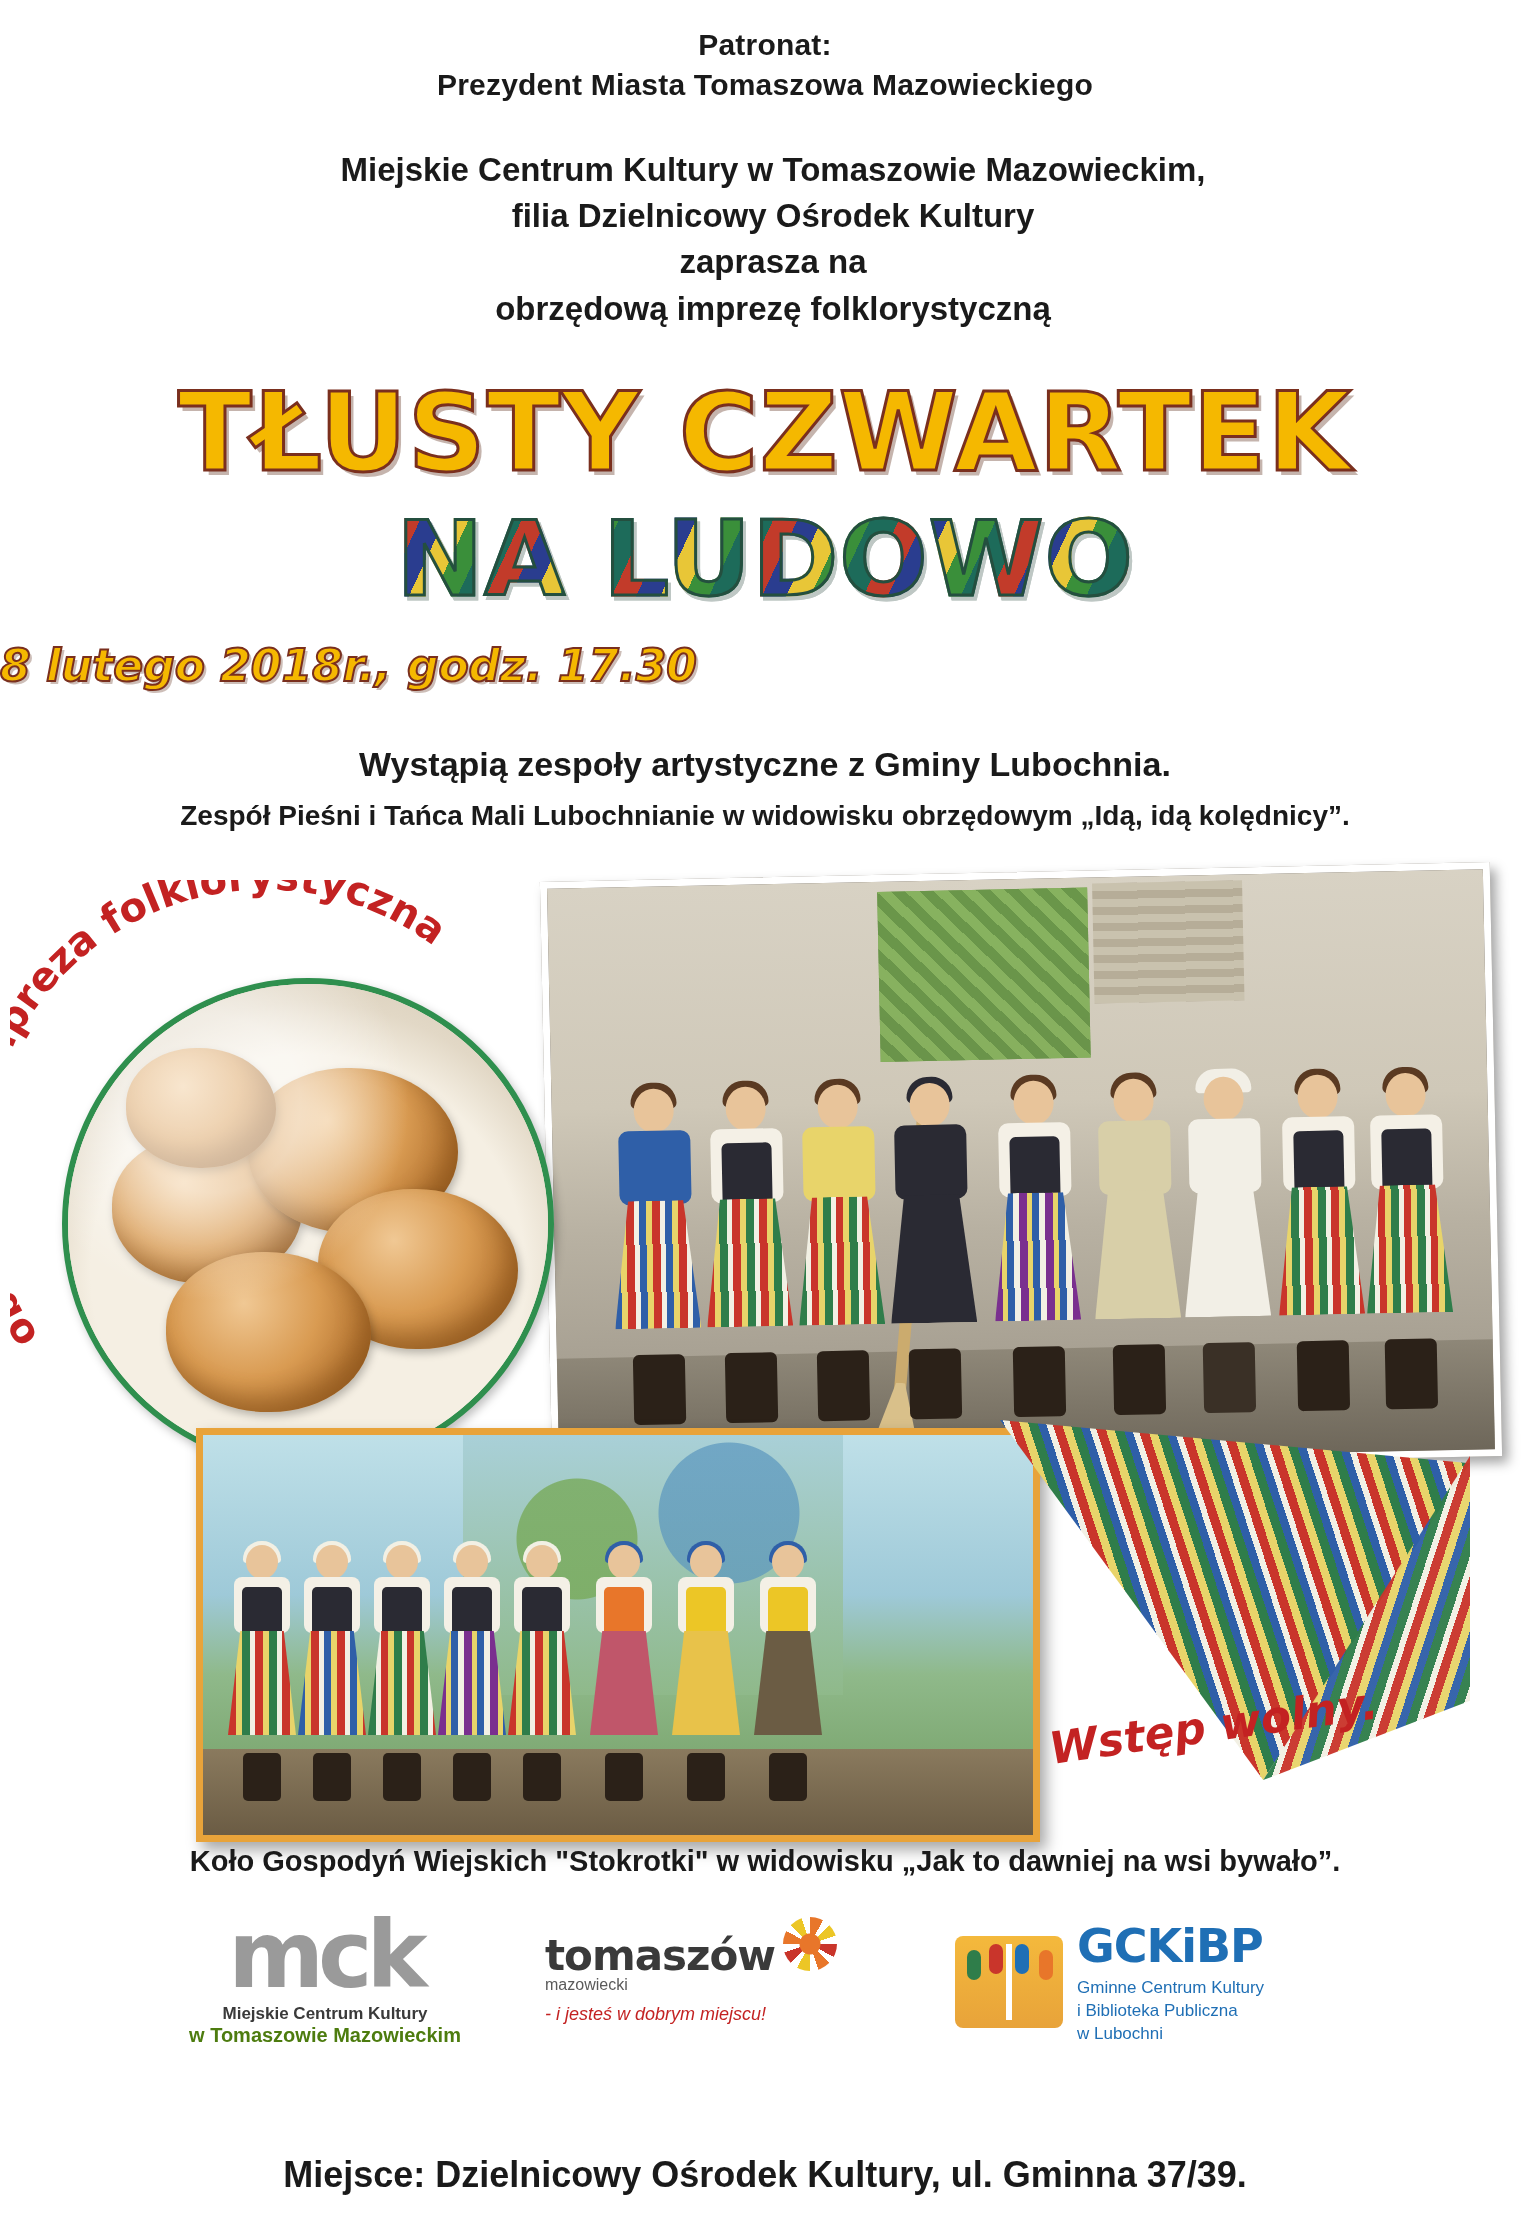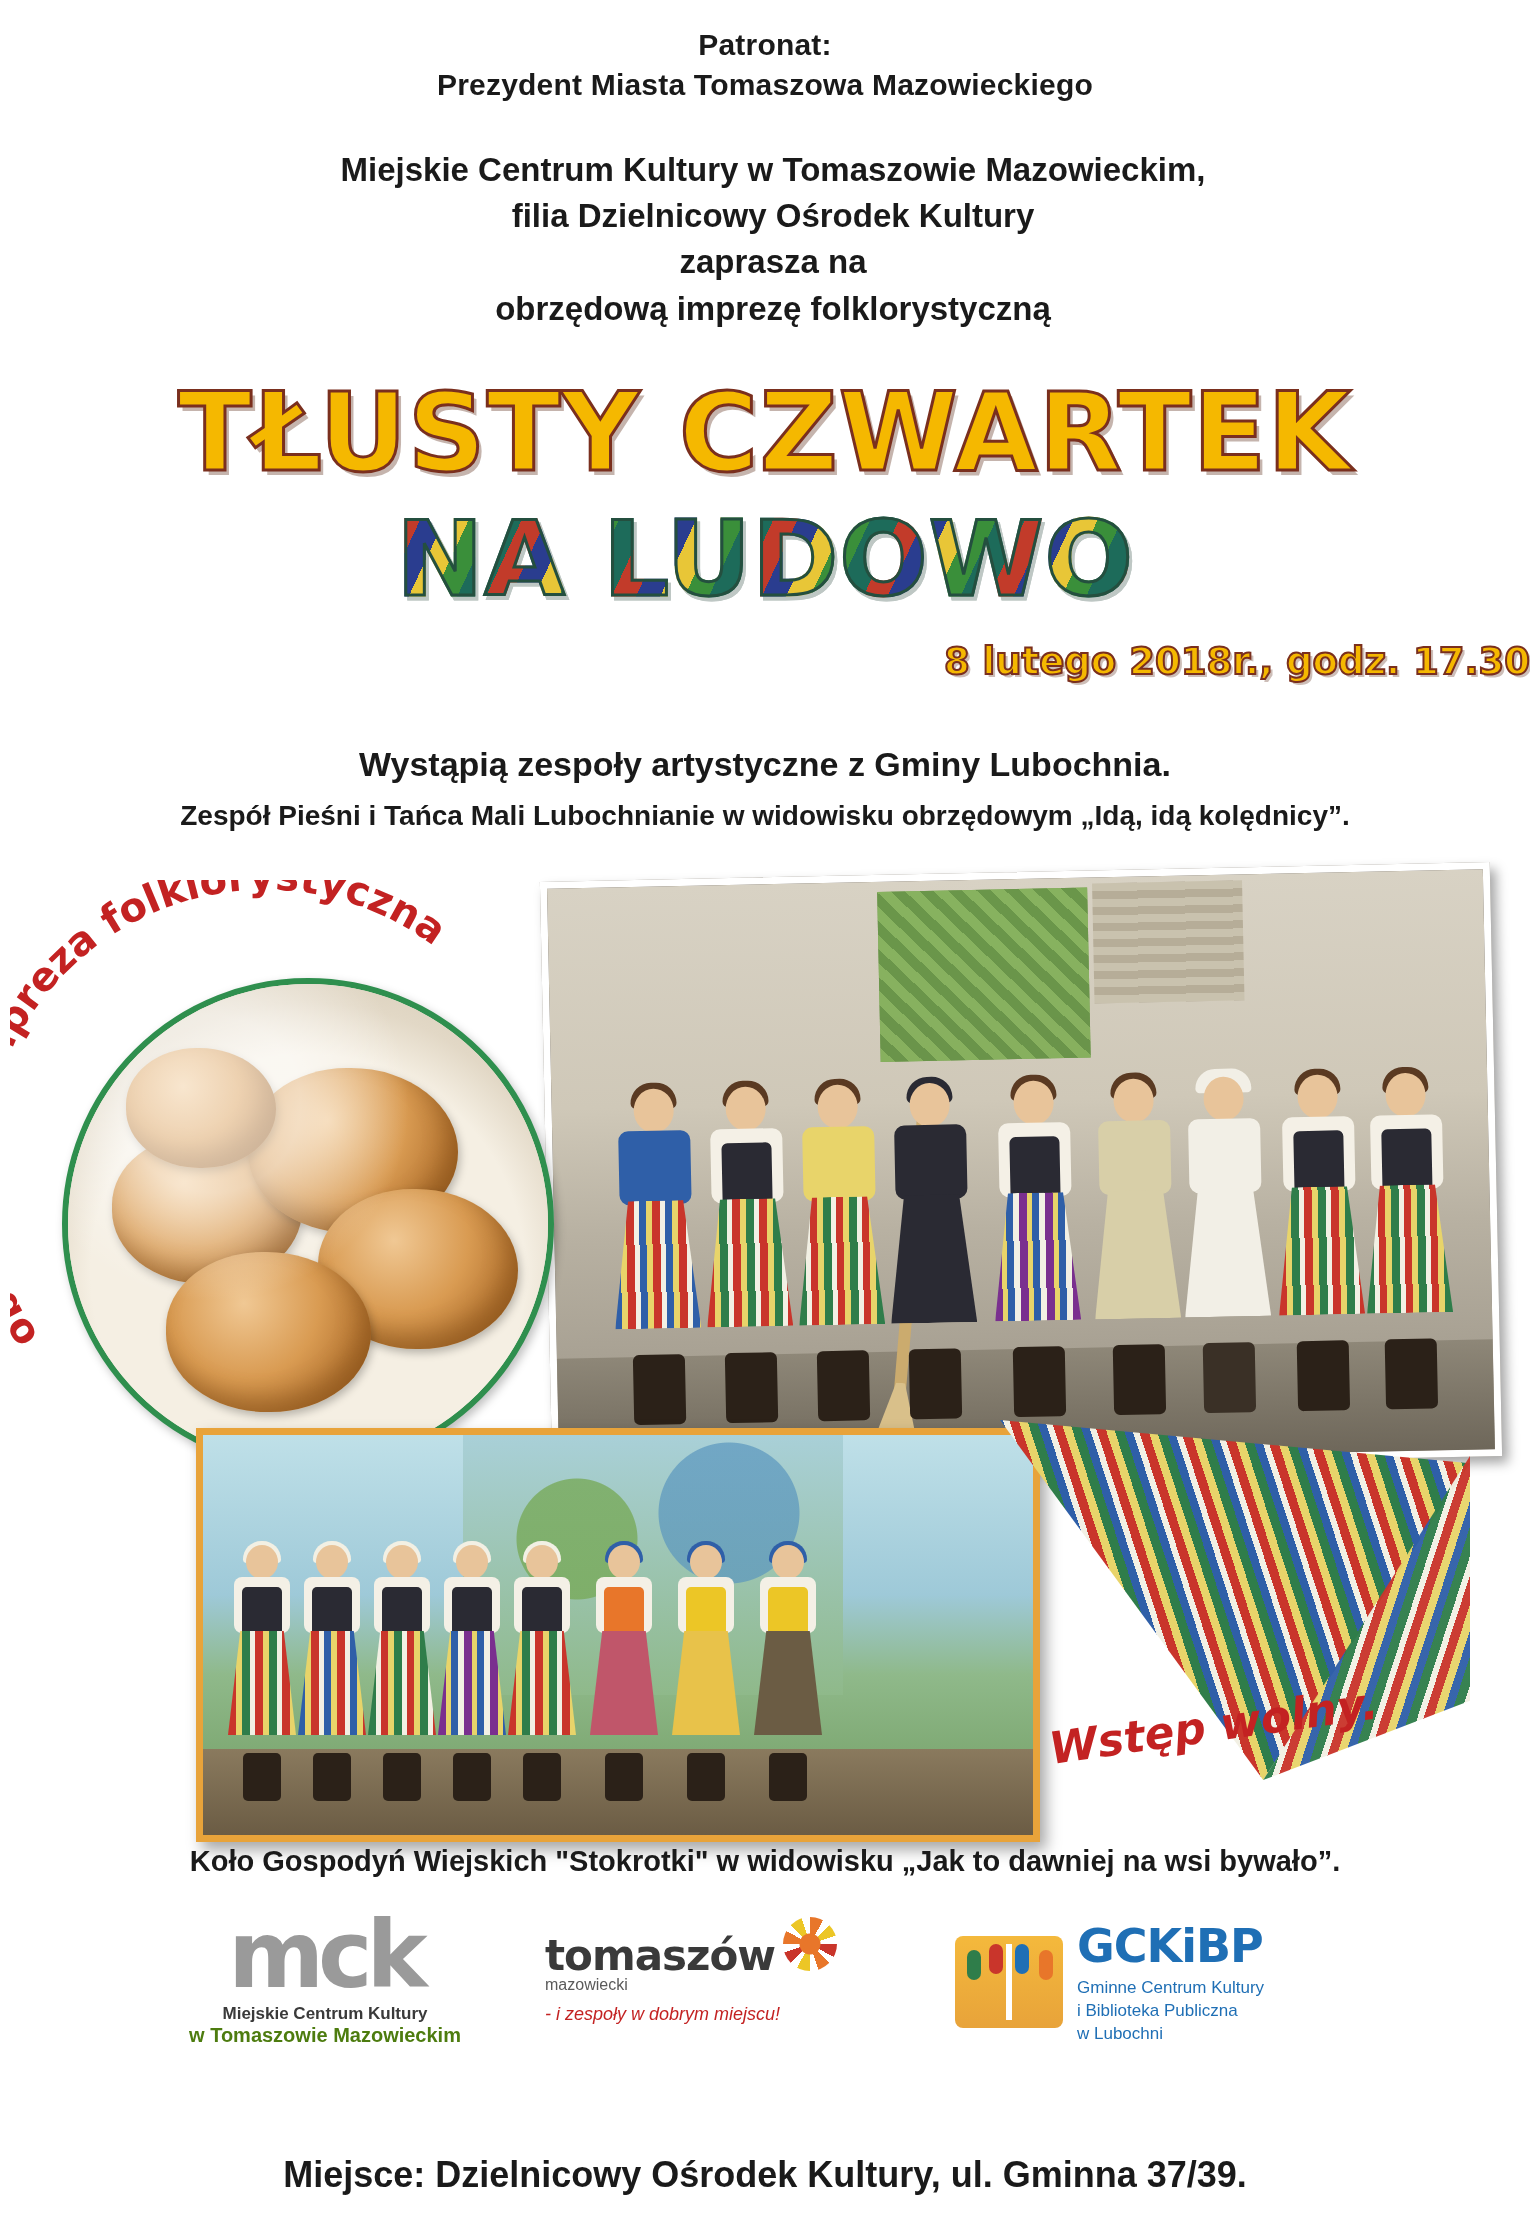--- a/index.html
+++ b/index.html
@@ -78,23 +78,24 @@
     -webkit-background-clip: text;
     background-clip: text;
     color: transparent;
     -webkit-text-stroke: 3px #244f3f;
     filter: drop-shadow(3px 4px 0 rgba(40,70,60,0.3));
   }
   .datebar {
     position: absolute;
     left: 0; right: 0;
     top: 640px;
-    text-align: right;
-    font-size: 37px;
+    text-align: left;
+    font-size: 44px;
     font-weight: 800;
+    font-style: italic;
     color: #F5B800;
     -webkit-text-stroke: 2px #7a2f1e;
     text-shadow: 3px 3px 0 rgba(90,40,20,0.3);
     font-family: "DejaVu Sans", sans-serif;
   }
 
   .perform {
     position: absolute;
     left: 0; right: 0;
     top: 745px;
@@ -637,21 +638,21 @@
     <div class="logo-mck">
       <div class="mark">mck</div>
       <div class="sub1">Miejskie Centrum Kultury</div>
       <div class="sub2">w Tomaszowie Mazowieckim</div>
     </div>
 
     <div class="logo-tom">
       <div class="burst"></div>
       <div class="t1">tomaszów</div>
       <div class="t2">mazowiecki</div>
-      <div class="t3">- i zespoły w dobrym miejscu!</div>
+      <div class="t3">- i jesteś w dobrym miejscu!</div>
     </div>
 
     <div class="logo-gck">
       <div class="book">
         <span class="fig" style="left:12px; background:#2f7d4a;"></span>
         <span class="fig" style="left:34px; background:#c9352b; top:8px;"></span>
         <span class="fig" style="left:60px; background:#1f6fb5; top:8px;"></span>
         <span class="fig" style="left:84px; background:#e8762a;"></span>
       </div>
       <div class="gtext">

